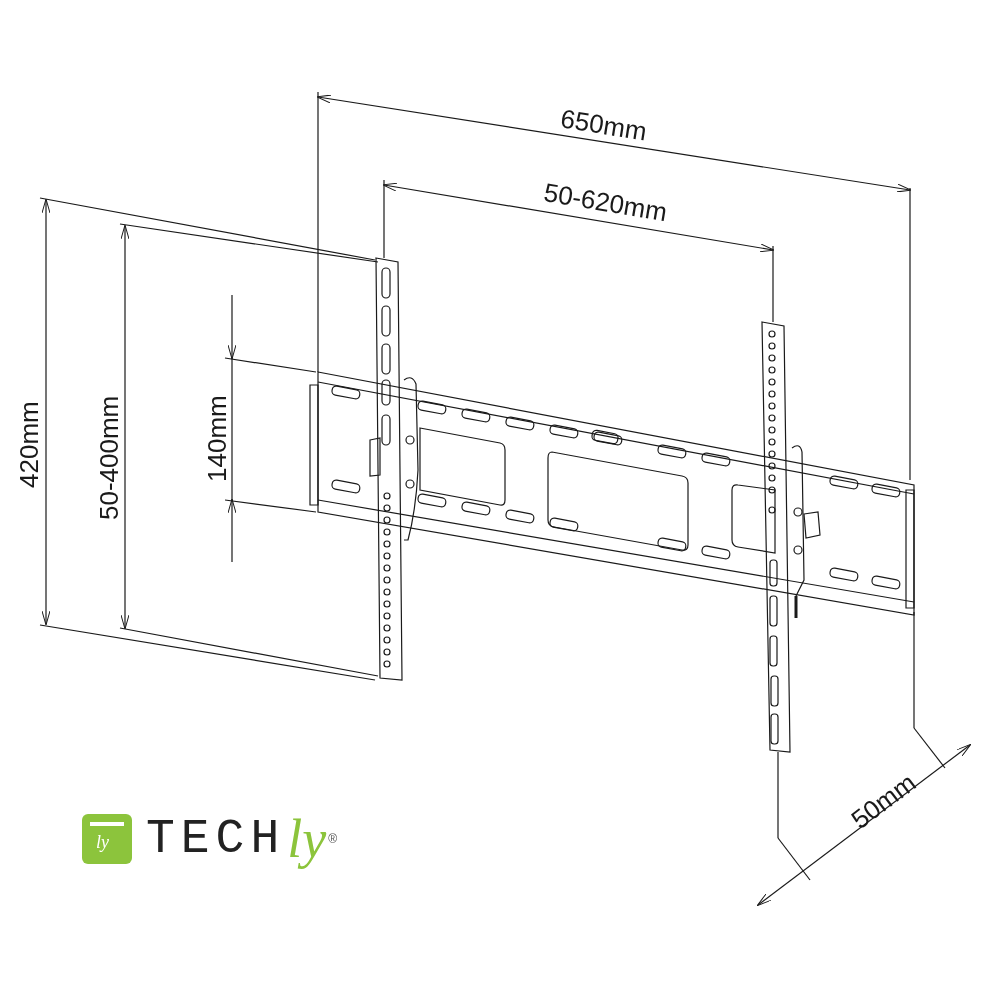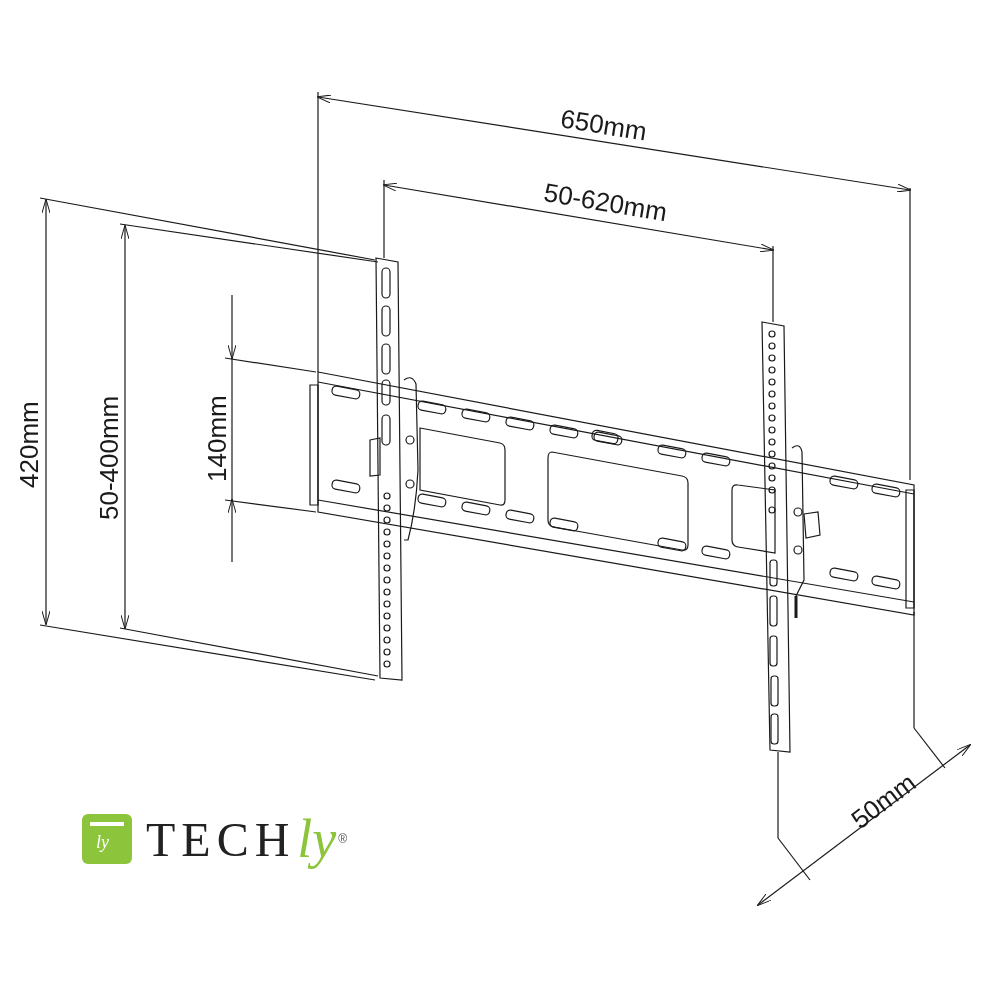--- a/index.html
+++ b/index.html
@@ -3,21 +3,21 @@
 <meta charset="utf-8">
 <style>
   html,body{margin:0;padding:0;background:#fff;}
   body{width:1000px;height:1000px;position:relative;overflow:hidden;font-family:"Liberation Sans",sans-serif;}
   svg{position:absolute;left:0;top:0;}
   .dim-text{font-family:"Liberation Sans",sans-serif;font-size:26px;fill:#1a1a1a;}
   .logo{position:absolute;left:82px;top:808px;display:flex;align-items:center;}
   .logo-box{width:50px;height:50px;background:#8cc43c;border-radius:6px;position:relative;}
   .logo-box .bar{position:absolute;left:8px;top:8px;width:34px;height:4px;background:#fff;}
   .logo-box .mini{position:absolute;left:14px;top:18px;font-size:18px;font-style:italic;color:#fff;font-family:"Liberation Serif",serif;}
-  .logo-word{margin-left:14px;font-size:48px;letter-spacing:6px;color:#222;font-family:Liberation Serif, serif;font-weight:200;}
+  .logo-word{margin-left:14px;font-size:48px;letter-spacing:6px;color:#222;font-family:Liberation Mono, monospace;font-weight:200;}
   .logo-ly{font-size:54px;font-style:italic;color:#8cc43c;font-family:"Liberation Serif",serif;margin-left:2px;}
   .logo-reg{font-size:12px;color:#555;vertical-align:top;margin-left:2px;}
 </style>
 </head>
 <body>
 
 <svg width="1000" height="1000" viewBox="0 0 1000 1000">
   <defs>
     <marker id="arr" markerWidth="14" markerHeight="8" refX="13" refY="4" orient="auto-start-reverse" markerUnits="userSpaceOnUse">
       <path d="M0,0 L14,4 L0,8" fill="none" stroke="#1a1a1a" stroke-width="1"></path>

